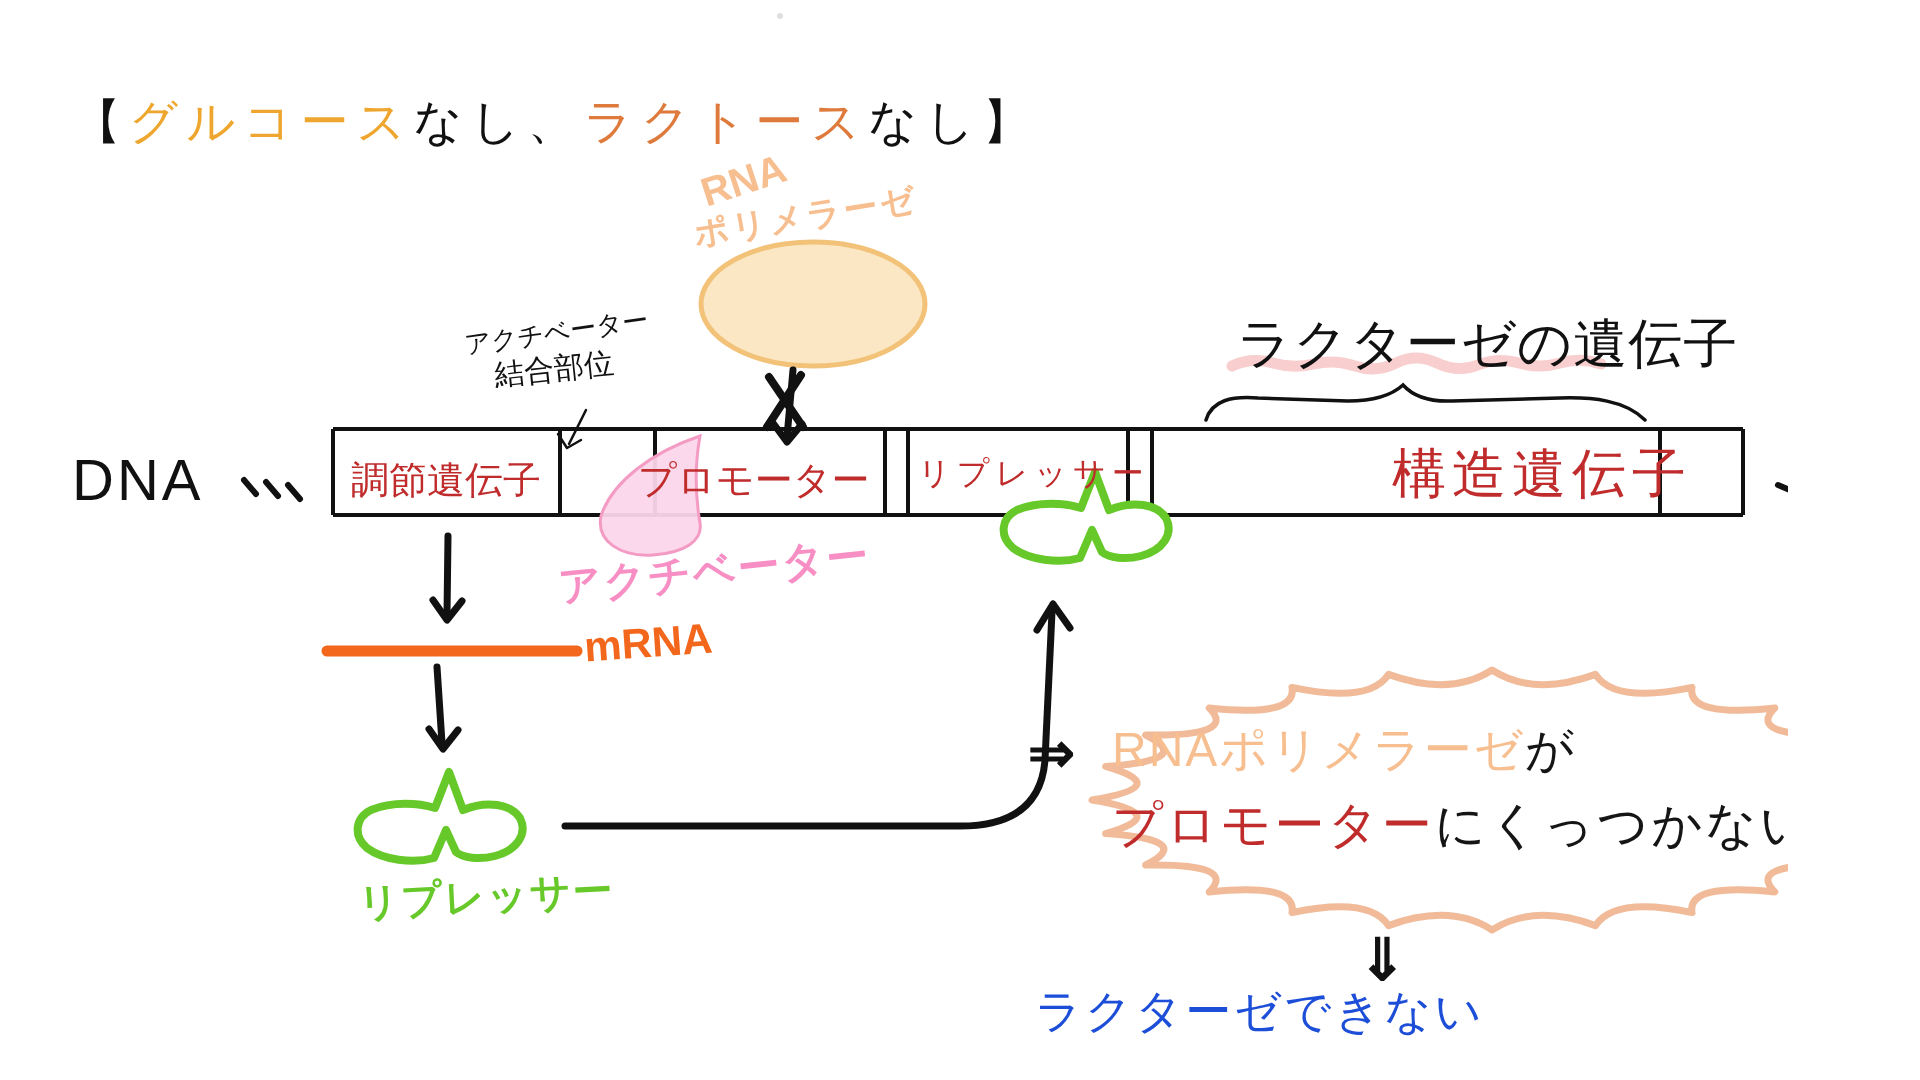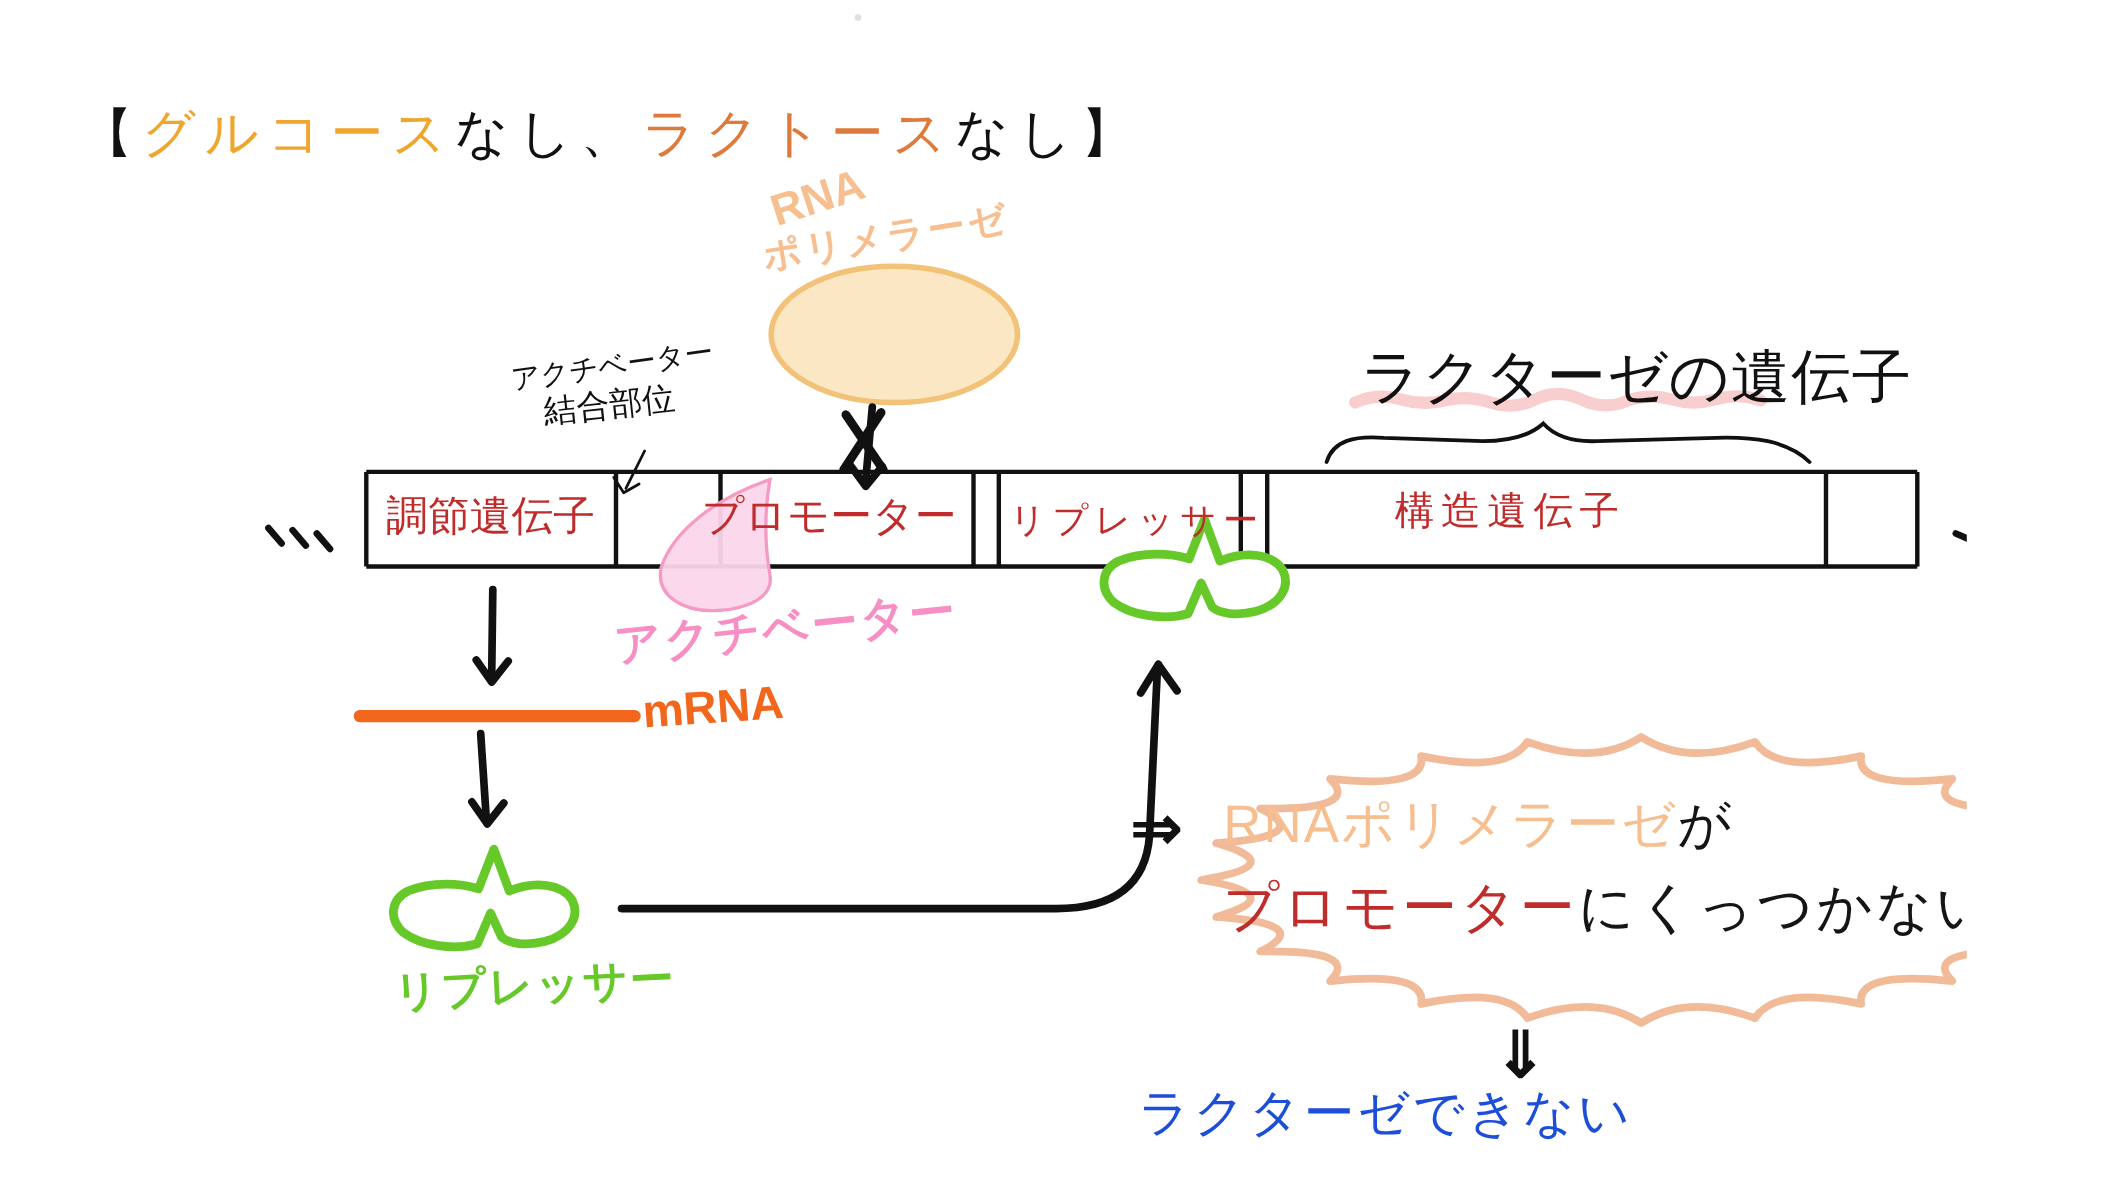--- a/index.html
+++ b/index.html
@@ -11,25 +11,25 @@
   .c-glucose{color:#EFA62F;}
   .c-lactose{color:#DE7A3B;}
   .c-red{color:#C02B2B;}
   .c-lightorange{color:#F7BE8F;}
   .c-orange{color:#F2671C;}
   .c-pink{color:#F78FC5;}
   .c-green{color:#67C929;}
   .rnapol1{left:700px;top:158px;font-size:40px;font-weight:bold;transform:rotate(-18deg);}
   .rnapol2{left:693px;top:198px;font-size:34px;font-weight:bold;letter-spacing:3px;transform:rotate(-9deg);}
   .dna-label{left:72px;top:448px;font-size:58px;color:#111;letter-spacing:3px;}
-  .seg{top:450px;font-size:38px;}
+  .seg{top:460px;font-size:38px;}
   .seg1{left:351px;}
   .seg2{left:638px;}
   .seg3{left:918px;font-size:32px;top:456px;letter-spacing:6px;}
-  .seg4{left:1268px;top:444px;font-size:36px;letter-spacing:6px;font-weight:500;}
+  .seg4{left:1392px;top:444px;font-size:54px;letter-spacing:6px;font-weight:500;}
   .actsite1{left:464px;top:318px;font-size:26px;color:#111;transform:rotate(-8deg);}
   .actsite2{left:494px;top:352px;font-size:30px;color:#111;transform:rotate(-6deg);}
   .activator{left:558px;top:548px;font-size:42px;font-weight:bold;transform:rotate(-6deg);letter-spacing:2px;}
   .mrna{left:584px;top:620px;font-size:42px;font-weight:bold;transform:rotate(-4deg);}
   .repressor{left:358px;top:874px;font-size:40px;font-weight:bold;transform:rotate(-3deg);letter-spacing:2px;}
   .lactasegene{left:1237px;top:314px;font-size:54px;color:#111;letter-spacing:1px;}
   .implies{left:1028px;top:722px;font-size:56px;color:#111;font-weight:bold;}
   .bub1{left:1112px;top:724px;font-size:48px;letter-spacing:2px;}
   .bub2{left:1112px;top:798px;font-size:50px;letter-spacing:3px;}
   .bub-black{color:#151515;}
@@ -118,20 +118,21 @@
     <path d="M1492.0,670.0 Q1533.8,696.9 1595.5,674.4 Q1614.5,703.9 1692.0,687.4 Q1686.8,717.5 1774.8,708.1 Q1745.9,736.7 1838.4,735.0 Q1787.6,760.2 1878.4,766.4 Q1809.3,786.4 1892.0,800.0 Q1809.3,813.6 1878.4,833.6 Q1787.6,839.8 1838.4,865.0 Q1745.9,863.3 1774.8,891.9 Q1686.8,882.5 1692.0,912.6 Q1614.5,896.1 1595.5,925.6 Q1533.8,903.1 1492.0,930.0 Q1450.2,903.1 1388.5,925.6 Q1369.5,896.1 1292.0,912.6 Q1297.2,882.5 1209.2,891.9 Q1238.1,863.3 1145.6,865.0 Q1196.4,839.8 1105.6,833.6 Q1174.7,813.6 1092.0,800.0 Q1174.7,786.4 1105.6,766.4 Q1196.4,760.2 1145.6,735.0 Q1238.1,736.7 1209.2,708.1 Q1297.2,717.5 1292.0,687.4 Q1369.5,703.9 1388.5,674.4 Q1450.2,696.9 1492.0,670.0 Z" fill="#ffffff" stroke="#EFAF87" stroke-width="7" opacity="0.85" stroke-linejoin="round"></path>
   </svg>
 
   <div class="txt title">
     <span>【</span><span class="c-glucose">グルコース</span><span>なし、</span><span class="c-lactose">ラクトース</span><span>なし</span><span>】</span>
   </div>
 
   <div class="txt rnapol1 c-lightorange">RNA</div>
   <div class="txt rnapol2 c-lightorange">ポリメラーゼ</div>
 
+  <div class="txt dna-label">DNA</div>
   <div class="txt seg seg1 c-red">調節遺伝子</div>
   <div class="txt seg seg2 c-red">プロモーター</div>
   <div class="txt seg seg3 c-red">リプレッサー</div>
   <div class="txt seg seg4 c-red">構造遺伝子</div>
 
   <div class="txt actsite1">アクチベーター</div>
   <div class="txt actsite2">結合部位</div>
 
   <div class="txt activator c-pink">アクチベーター</div>
 

